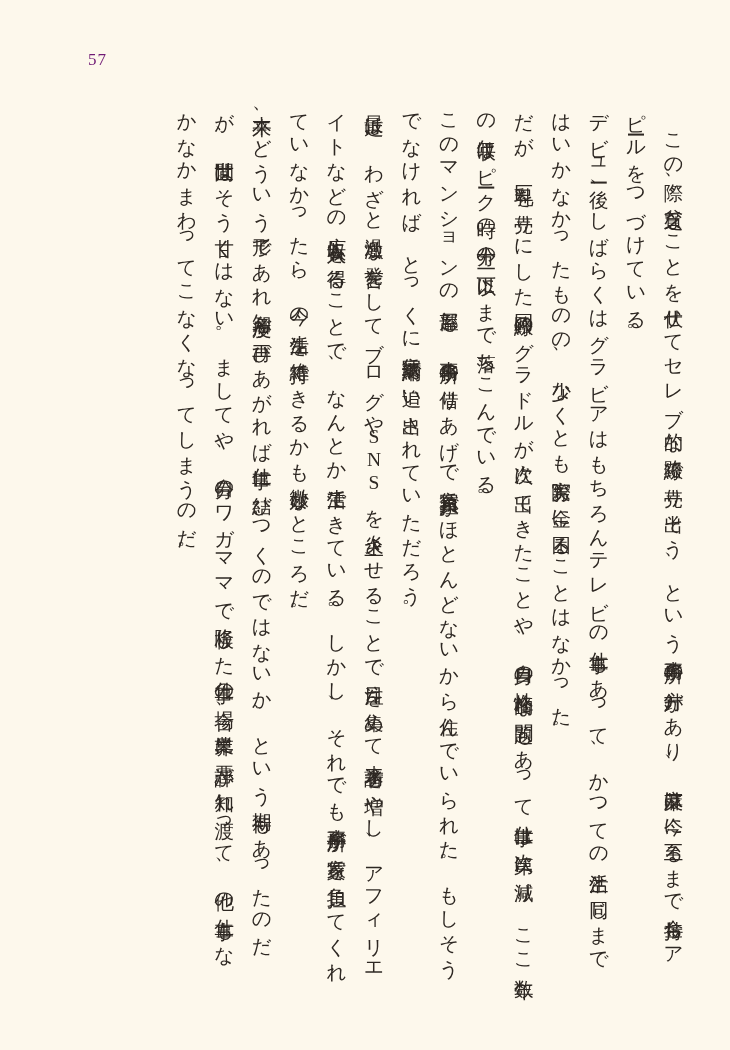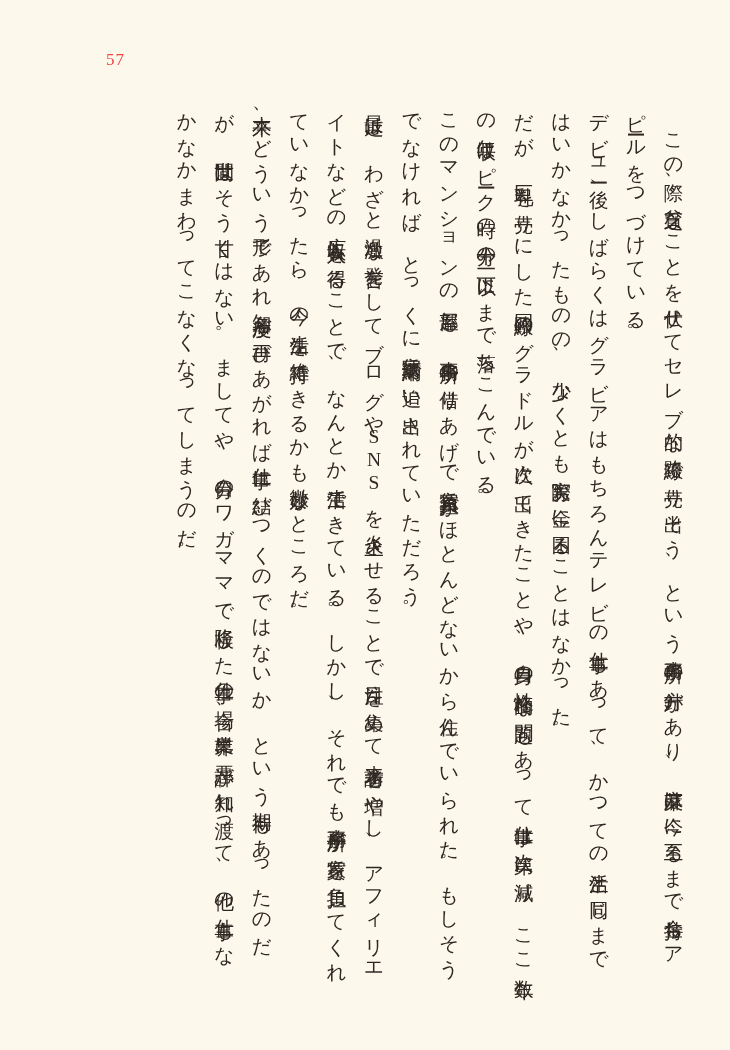--- a/index.html
+++ b/index.html
@@ -19,23 +19,22 @@
     position: absolute;
     inset: 0;
     background: #fdf8ec;
   }
   .page-number {
     position: absolute;
     top: 50px;
     left: 88px;
     font-size: 17px;
     letter-spacing: 1px;
-    color: #ef4444;
+    color: #701a75;
     font-family: "Liberation Serif", "DejaVu Serif", serif;
-    margin-left: 18px;
   }
   .text-block {
     position: absolute;
     top: 100px;
     left: 40px;
     right: 38px;
     height: 880px;
     writing-mode: vertical-rl;
     -webkit-writing-mode: vertical-rl;
     text-orientation: upright;

